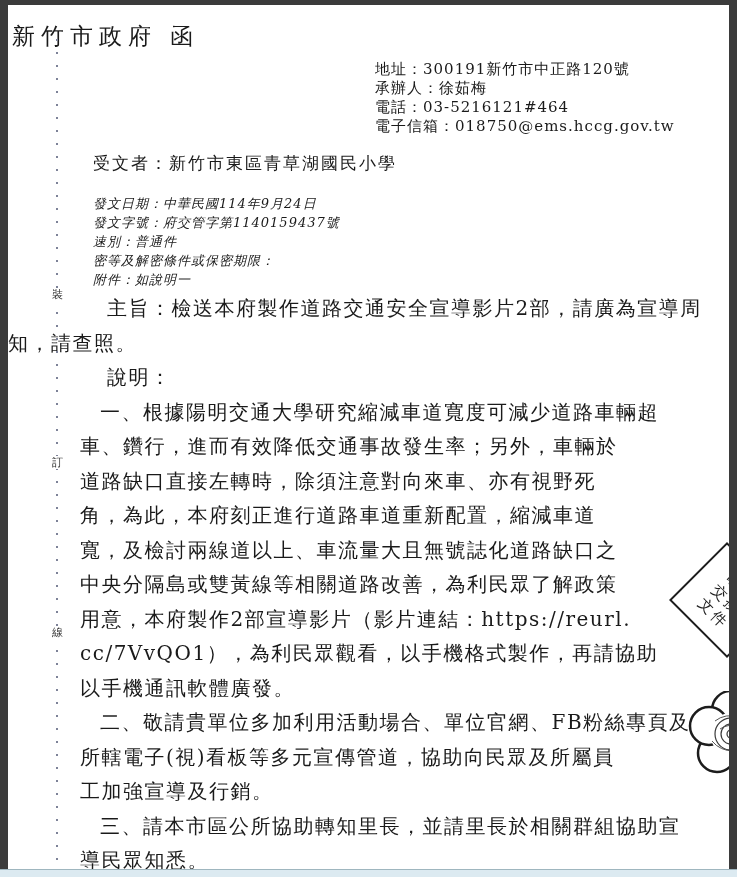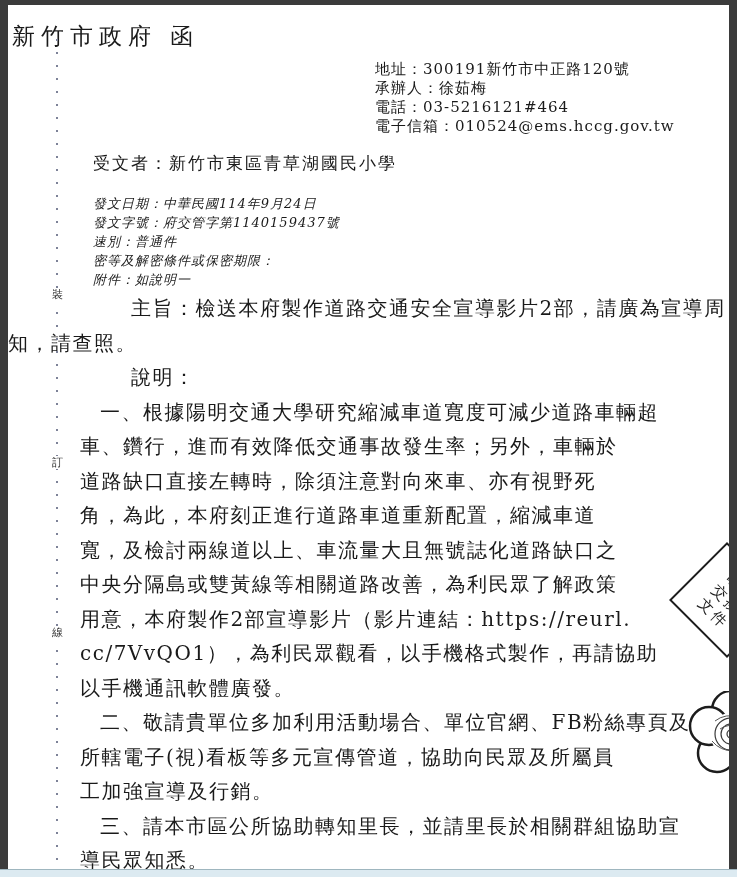--- a/index.html
+++ b/index.html
@@ -29,21 +29,21 @@
     position:absolute;left:85px;top:147px;
     font-size:17px;letter-spacing:2px;white-space:nowrap;
   }
   .meta{position:absolute;left:85px;top:189px;}
   .meta div{font-size:13px;line-height:19px;letter-spacing:1px;white-space:nowrap;font-style:italic;}
   .body-text{position:absolute;left:0;top:286px;width:721px;}
   .doc-line{
     font-size:20px;line-height:34.5px;height:34.5px;
     letter-spacing:1.5px;white-space:nowrap;
   }
-  .ind-a{padding-left:77px;margin-left:46px;}
+  .ind-a{padding-left:99px;}
   .ind-b{}
   .ind-c{padding-left:92px;}
   .ind-d{padding-left:72px;}
   .binding-line{
     position:absolute;left:48px;top:34px;width:2px;height:828px;
     background-image:repeating-linear-gradient(to bottom,#7d8298 0 2px,transparent 2px 13px);
   }
   .bind-mark{
     position:absolute;left:43px;width:13px;text-align:center;
     font-size:11px;line-height:13px;background:#ffffff;color:#333;
@@ -67,21 +67,21 @@
 
 <div class="page">
 
   <div class="doc-title">新竹市政府  函</div>
 
   <div class="contact">
 
   <div>地址：300191新竹市中正路120號</div>
       <div>承辦人：徐茹梅</div>
       <div>電話：03-5216121#464</div>
-      <div>電子信箱：010524@ems.hccg.gov.tw</div>
+      <div>電子信箱：018750@ems.hccg.gov.tw</div>
     </div>
 
   <div class="recipient">受文者：新竹市東區青草湖國民小學</div>
 
   <div class="meta">
 
   <div>發文日期：中華民國114年9月24日</div>
       <div>發文字號：府交管字第1140159437號</div>
       <div>速別：普通件</div>
       <div>密等及解密條件或保密期限：</div>

